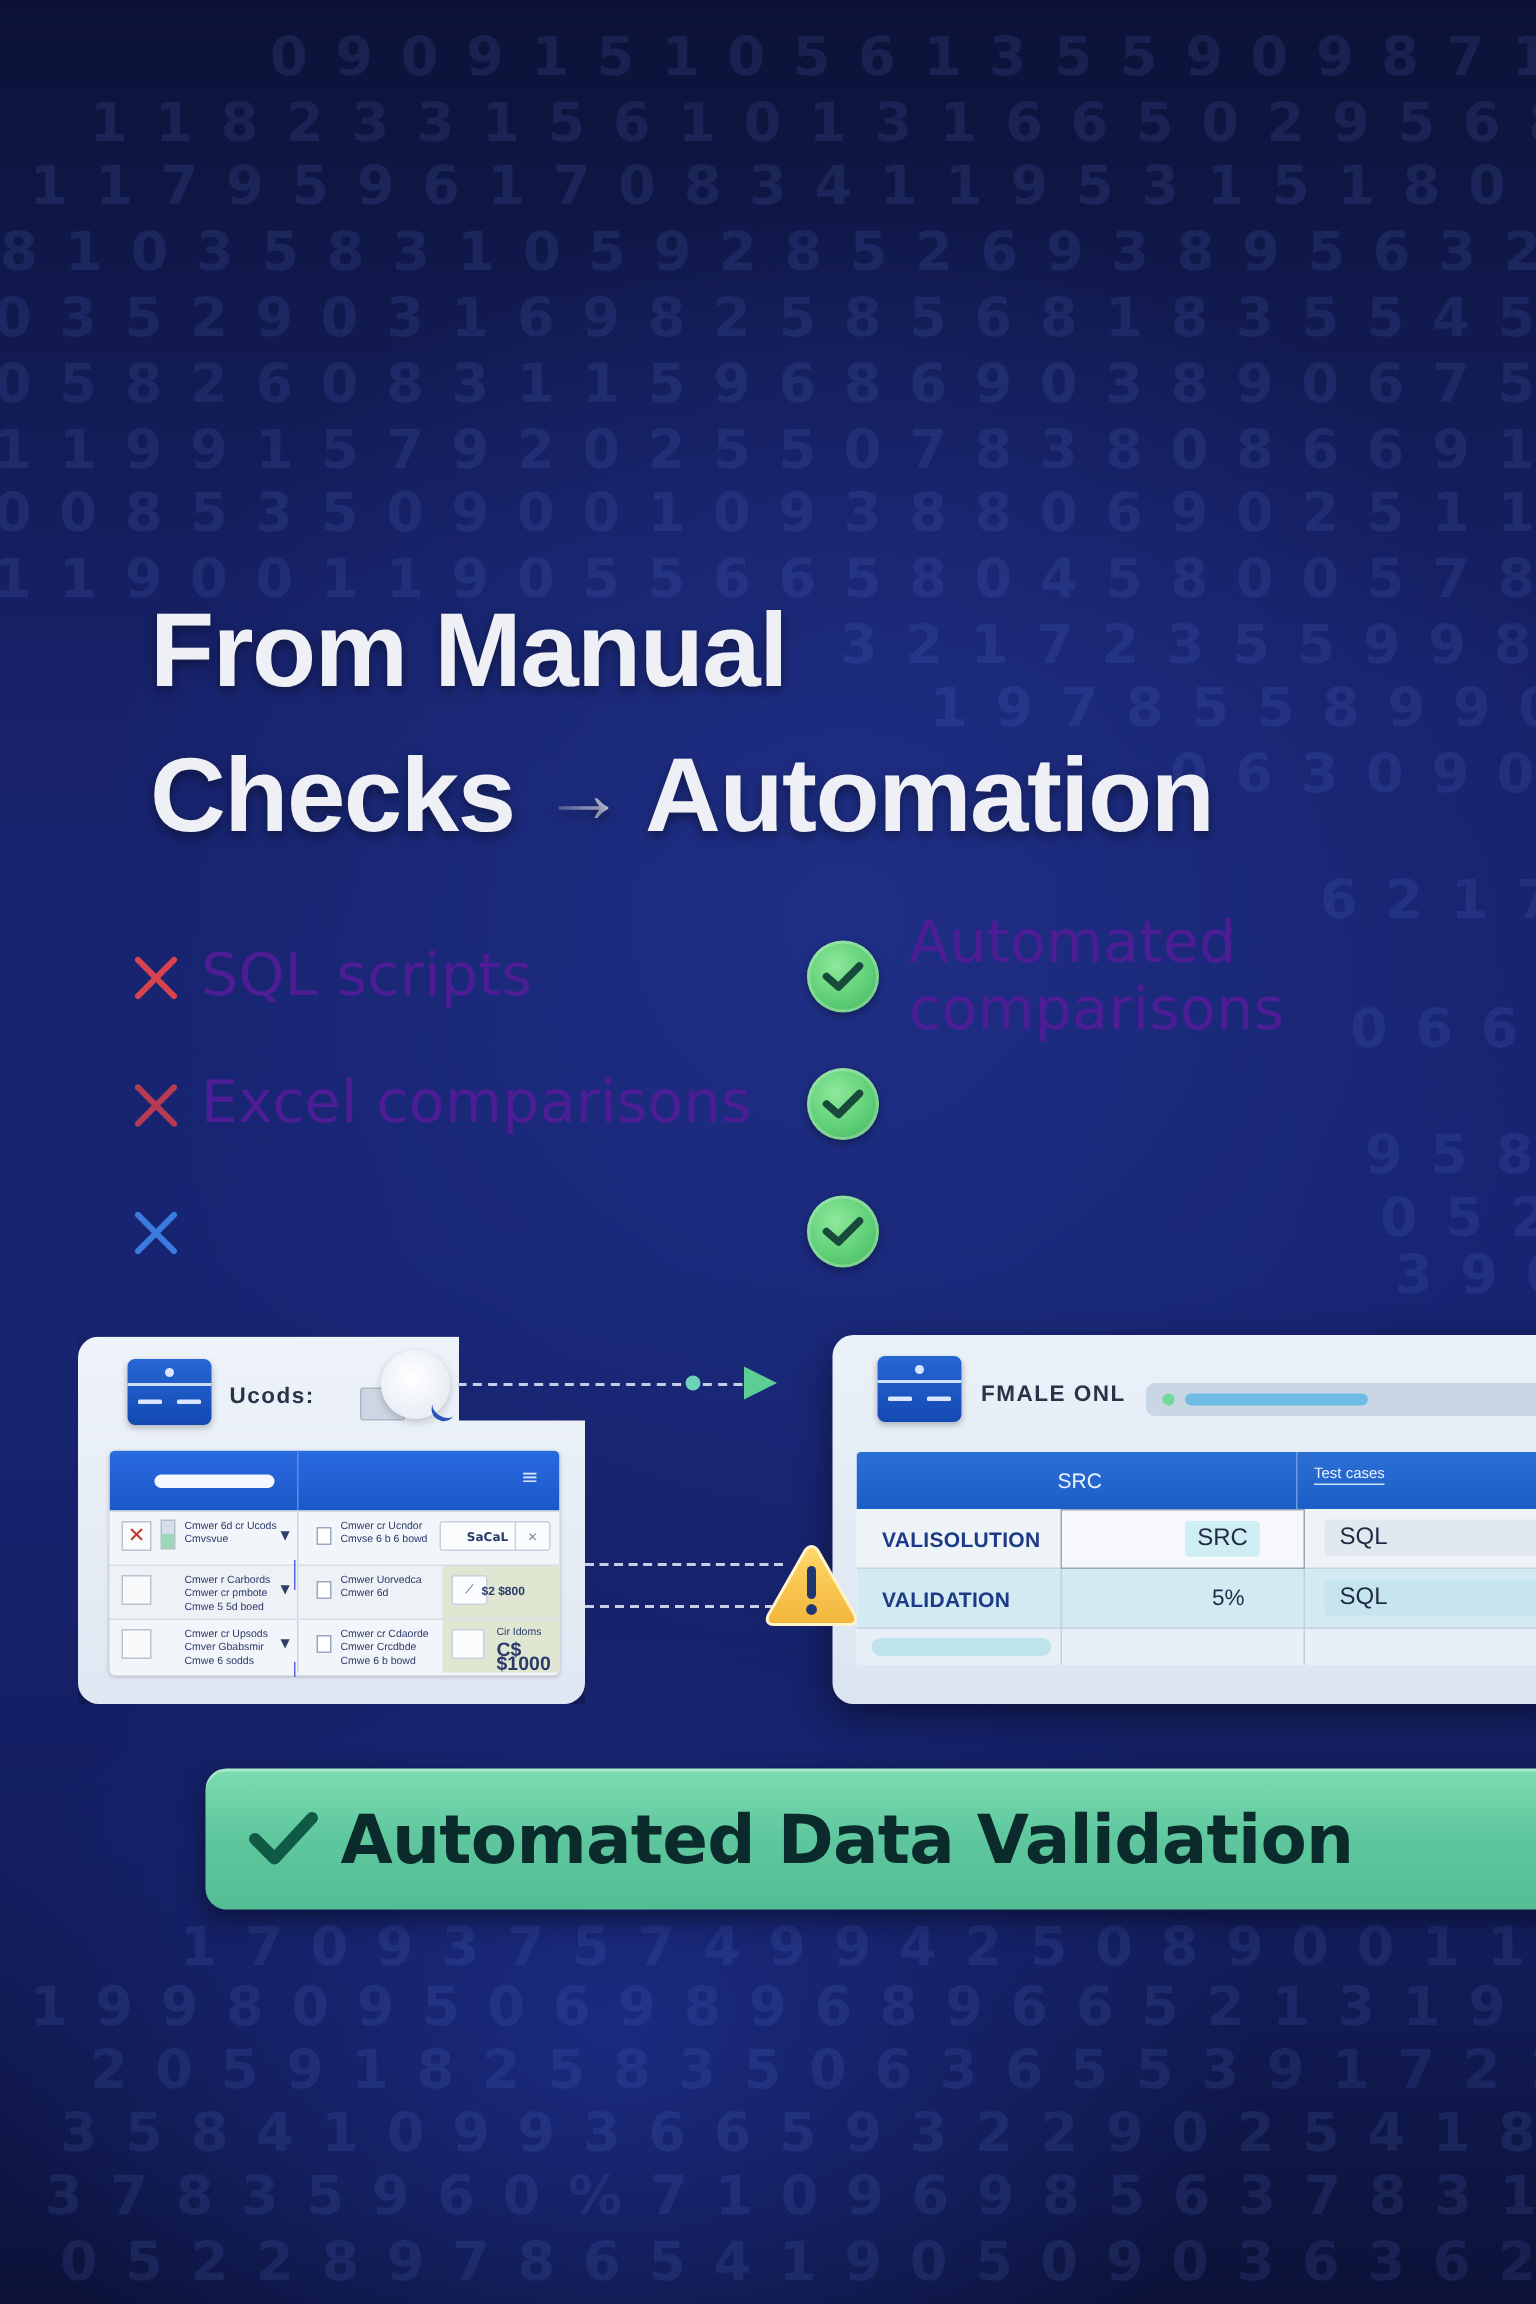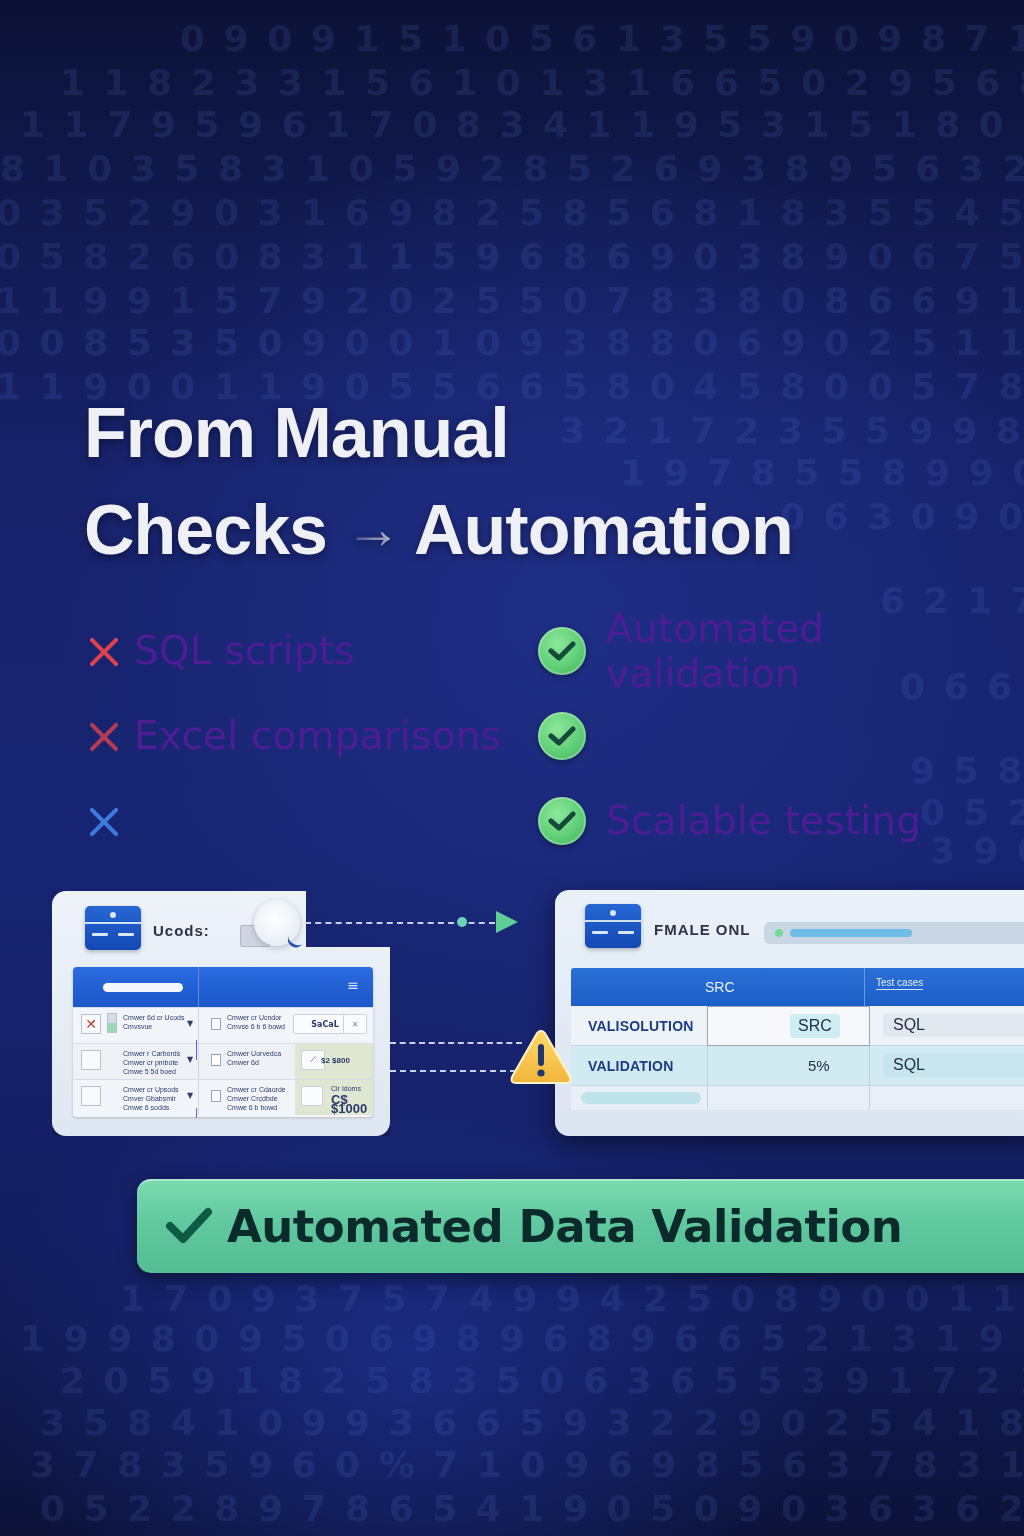--- a/index.html
+++ b/index.html
@@ -19,21 +19,21 @@
   }
   .digit-row {
     position: absolute; left: -10px; white-space: nowrap;
     font-family: "DejaVu Sans", sans-serif; font-weight: bold;
     font-size: 36px; letter-spacing: 3px;
     color: rgba(110, 140, 230, 0.13);
   }
 
   
   .headline {
-    position: absolute; left: 84px; top: 385px;
+    position: absolute; left: 100px; top: 385px;
     color: #eef0f6; font-family: "Liberation Sans", sans-serif; font-weight: bold;
     font-size: 70px; line-height: 96px; letter-spacing: -1px;
     text-shadow: 0 3px 8px rgba(0,0,0,0.4);
   }
   .headline .arrow {
     display: inline-block; margin: 0 14px 0 18px;
     font-size: 56px; vertical-align: 6px;
     background: linear-gradient(90deg, rgba(220,225,245,0.1), #e6e8f5);
     -webkit-background-clip: text; background-clip: text; color: transparent;
   }
@@ -227,36 +227,35 @@
   </div>
 </div>
 
 <div class="list right">
   <div class="list-item">
     <span class="check-circle">
       <svg width="28" height="22" viewBox="0 0 28 22">
           <path d="M3 11 L11 18 L25 4" fill="none" stroke="#174a3a" stroke-width="5" stroke-linecap="round" stroke-linejoin="round"></path>
         </svg>
     </span>
-    <span>Automated validation</span>
+    <span>Automated comparisons</span>
   </div>
   <div class="list-item">
     <span class="check-circle">
       <svg width="28" height="22" viewBox="0 0 28 22">
           <path d="M3 11 L11 18 L25 4" fill="none" stroke="#174a3a" stroke-width="5" stroke-linecap="round" stroke-linejoin="round"></path>
         </svg>
     </span>
   </div>
   <div class="list-item">
     <span class="check-circle">
       <svg width="28" height="22" viewBox="0 0 28 22">
           <path d="M3 11 L11 18 L25 4" fill="none" stroke="#174a3a" stroke-width="5" stroke-linecap="round" stroke-linejoin="round"></path>
         </svg>
     </span>
-    <span>Scalable testing</span>
   </div>
 </div>
 
 <div class="card-left"></div>
 <div class="app-icon" style="left:85px; top:906px;">
   <span class="dot"></span>
     <span class="divider"></span>
     <span class="dash1"></span>
     <span class="dash2"></span>
 </div>

